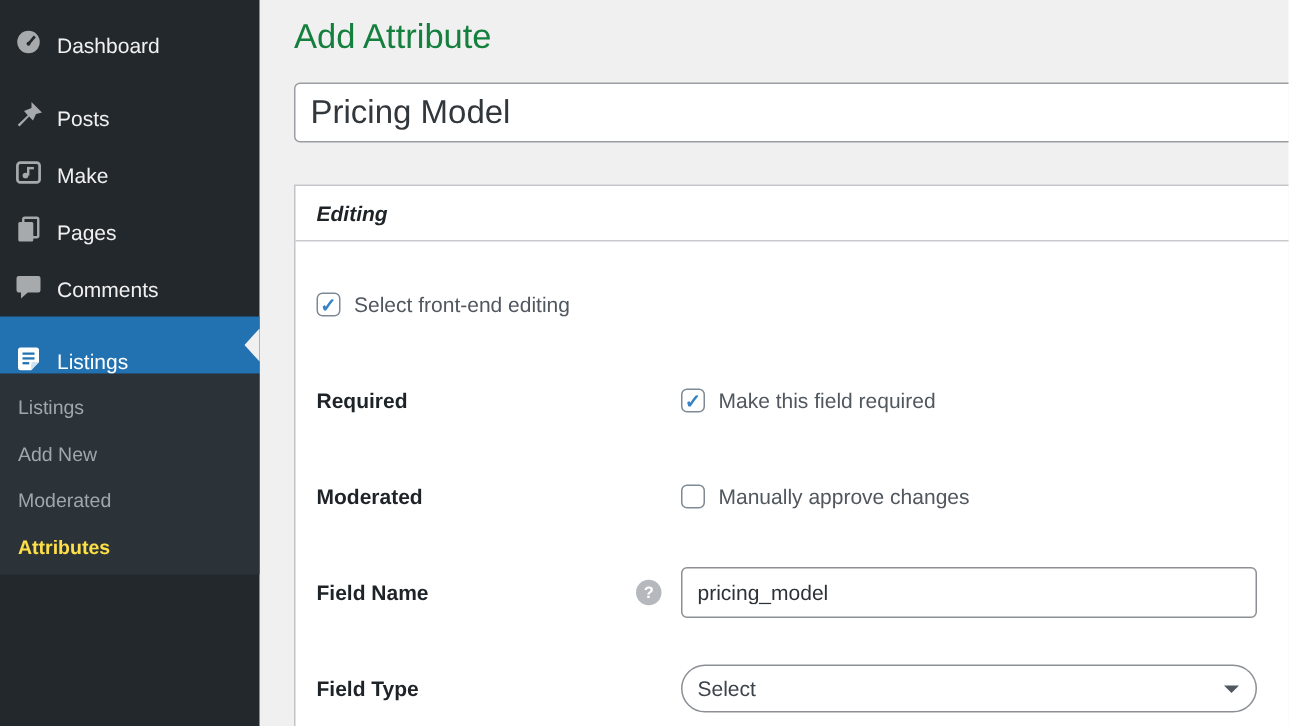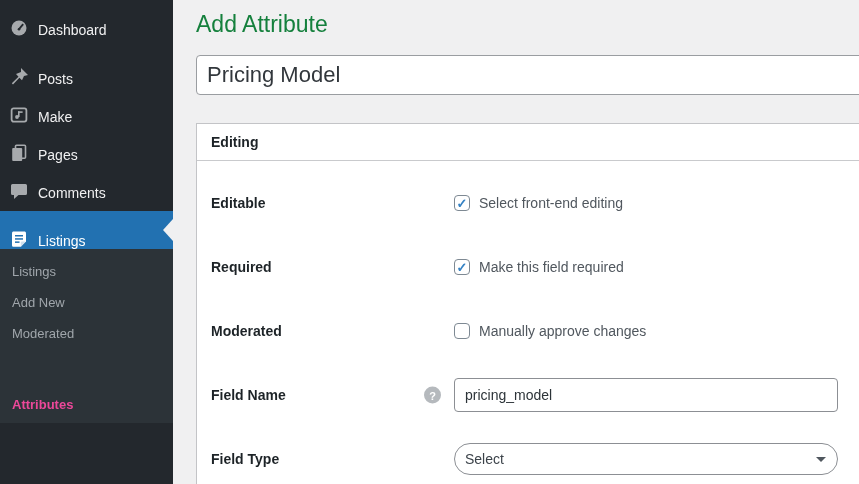--- a/index.html
+++ b/index.html
@@ -30,42 +30,42 @@
     content:""; position:absolute; right:0; top:50%; margin-top:-11px;
     width:0; height:0;
     border-top:11px solid transparent; border-bottom:11px solid transparent;
     border-right:10px solid #f0f0f1;
   }
   .submenu { background:#2c3338; padding:7px 0 3px 0; }
   .submenu-item {
     height:31px; display:flex; align-items:center; padding-left:12px;
     font-size:13px; color:#a0a6ab; cursor:pointer;
   }
-  .submenu-item.current-sub { color:#ec4899; font-weight:bold;margin-top:40px; }
+  .submenu-item.current-sub { color:#fde047; font-weight:bold; }
   
   .content {
     position:absolute; left:173px; top:0; right:0; bottom:0;
     padding:9px 0 0 23px;
   }
   h1.page-title { font-size:23px; font-weight:400; color:#15803d; line-height:30px; }
   .title-input {
     display:block; margin-top:16px; width:690px; height:40px;
     border:1px solid #9a9da1; border-radius:4px; background:#fff;
     font-family:"Liberation Sans", sans-serif;
     font-size:22px; color:#32373c; padding:0 10px; outline:none;
   }
   .postbox {
     margin-top:28px; width:690px; background:#fff;
     border:1px solid #c3c4c7;
   }
   .postbox-header {
     height:37px; display:flex; align-items:center; padding-left:14px;
     border-bottom:1px solid #c9cacd;
   }
-  .postbox-header .hndle { font-size:14px; font-weight:bold; color:#1d2327; }
+  .postbox-header .hndle { font-size:14px; font-weight:bold; color:#1d2327;font-style:italic; }
   .postbox-body { padding:10px 0 0 14px; }
   .form-row { display:flex; align-items:center; height:64px; }
   .row-label {
     width:243px; flex:0 0 243px; font-size:14px; font-weight:bold;
     color:#1d2327; position:relative; align-self:center;
   }
   .row-field { display:flex; align-items:center; }
   .checkbox {
     width:16px; height:16px; border:1px solid #7e8993; border-radius:4px;
     background:#fff; margin-right:9px; display:inline-flex;
@@ -197,21 +197,20 @@
   <input class="title-input" type="text" value="Pricing Model" style="">
 
   <div class="postbox">
     <div class="postbox-header">
       <span class="hndle">Editing</span>
     </div>
 
     <div class="postbox-body">
 
       <div class="form-row">
-        <div class="row-label">Editable</div>
         <div class="row-field">
           <span class="checkbox">
             <span>✓</span>
           </span>
           <span class="option-label">Select front-end editing</span>
         </div>
       </div>
 
       <div class="form-row">
         <div class="row-label">Required</div>

